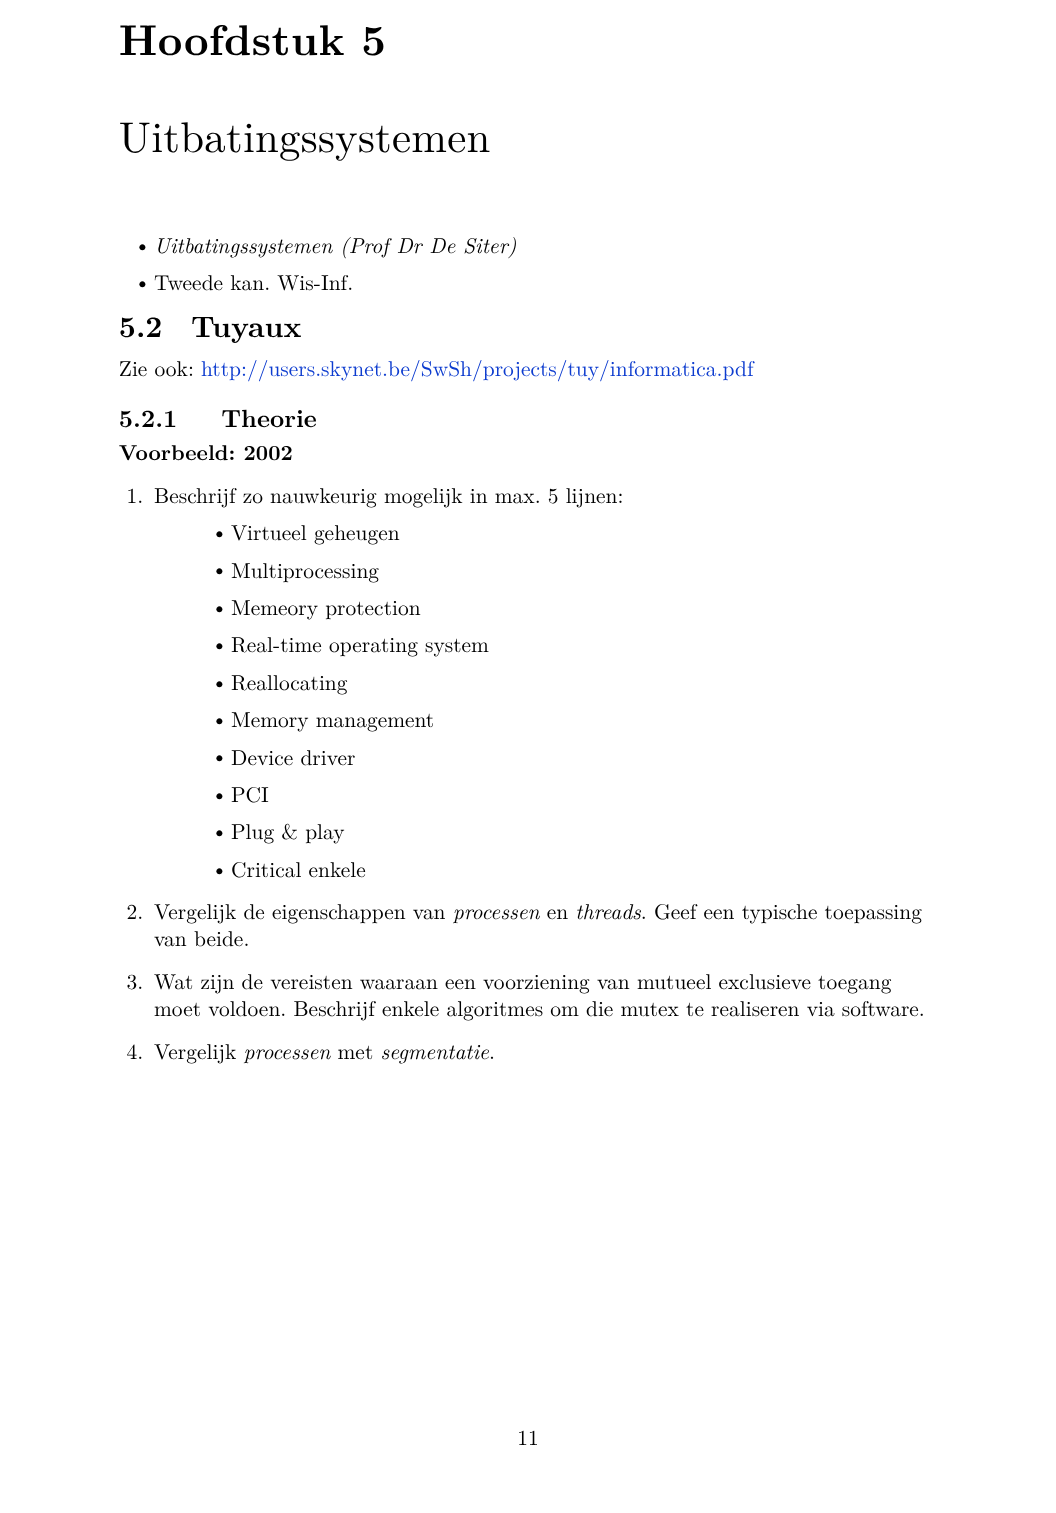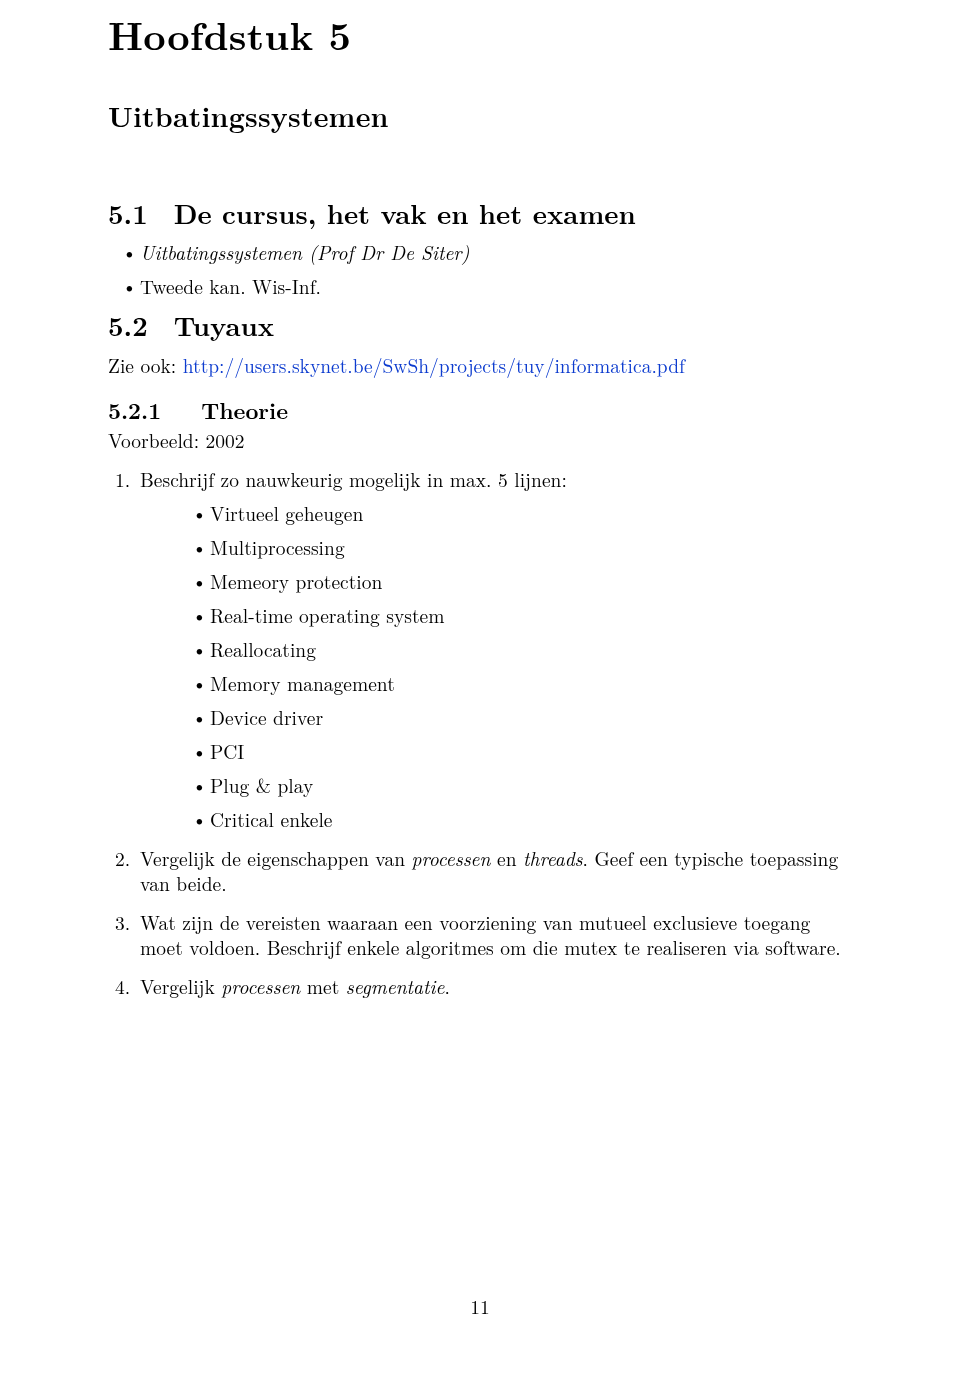--- a/index.html
+++ b/index.html
@@ -19,22 +19,22 @@
     line-height: 1.28;
   }
   .chapter-label {
     font-weight: bold;
     font-size: 39px;
     margin-top: 0;
     margin-bottom: 38px;
     letter-spacing: 0.2px;
   }
   .chapter-title {
-    font-weight: bold;
-    font-size: 28px;
+    font-weight: normal;
+    font-size: 39px;
     margin-bottom: 62px;
     letter-spacing: 0.2px;
   }
   .section-heading {
     font-weight: bold;
     font-size: 27px;
     margin-bottom: 10px;
     display: flex;
     gap: 26px;
   }
@@ -94,36 +94,32 @@
   .plain-line { margin: 4px 0; }
   .page-number {
     position: absolute;
     bottom: 56px;
     left: 0;
     width: 100%;
     text-align: center;
     font-size: 19.5px;
   }
   .example-label {
-    font-weight: normal;
+    font-weight: bold;
     margin-top: 2px;
   }
 </style>
 </head>
 <body>
 
 <div class="page">
 
   <div class="chapter-label">Hoofdstuk 5</div>
   <div class="chapter-title">Uitbatingssystemen</div>
 
-  <div class="section-heading">
-    <span>5.1</span>
-    <span>De cursus, het vak en het examen</span>
-  </div>
 
   <ul class="bullet-list">
     <li><span class="italic">Uitbatingssystemen (Prof Dr De Siter)</span></li>
     <li><span>Tweede kan. Wis-Inf.</span></li>
   </ul>
 
   <div class="section-heading sec52">
     <span>5.2</span>
     <span>Tuyaux</span>
   </div>

